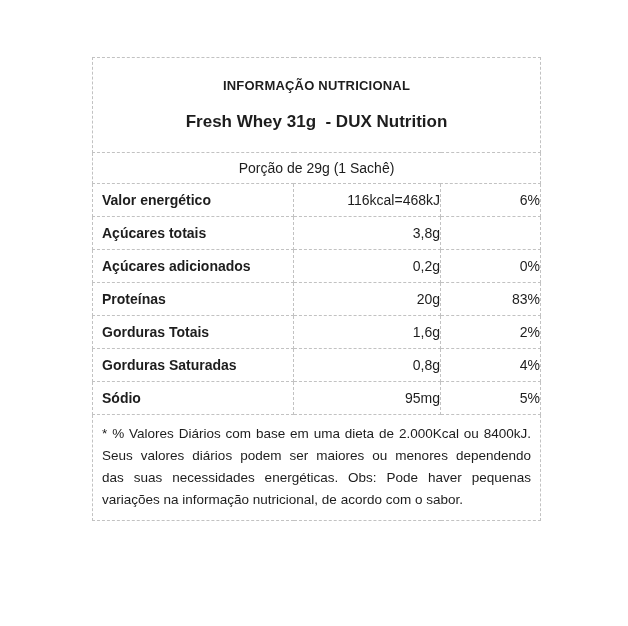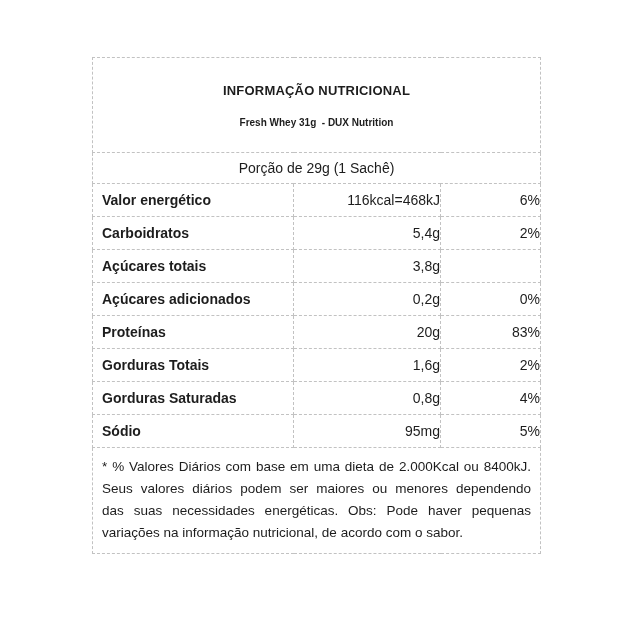--- a/index.html
+++ b/index.html
@@ -35,21 +35,21 @@
     text-align:center;
   }
   .table-title{
     font-weight:bold;
     font-size:13px;
     letter-spacing:.2px;
     white-space:pre-wrap;
   }
   .product-name{
     font-weight:bold;
-    font-size:10px;
+    font-size:17px;
     margin-top:19px;
     white-space:pre-wrap;
   }
   td.serving-cell{
     height:30px;
     text-align:center;
     margin-top:12px;
   }
   td.qty-header-cell, td.dv-header-cell{
     height:34px;
@@ -97,25 +97,20 @@
     <tr>
       <td class="serving-cell" colspan="3">Porção de 29g (1 Sachê)</td>
     </tr>
 
     <tr>
       <td class="nutrient-name-cell">Valor energético</td>
       <td class="amount-cell">116kcal=468kJ</td>
       <td class="dv-cell">6%</td>
     </tr>
     <tr>
-      <td class="nutrient-name-cell">Carboidratos</td>
-      <td class="amount-cell">5,4g</td>
-      <td class="dv-cell">2%</td>
-    </tr>
-    <tr>
       <td class="nutrient-name-cell">Açúcares totais</td>
       <td class="amount-cell">3,8g</td>
       <td class="dv-cell"></td>
     </tr>
     <tr>
       <td class="nutrient-name-cell">Açúcares adicionados</td>
       <td class="amount-cell">0,2g</td>
       <td class="dv-cell">0%</td>
     </tr>
     <tr>

